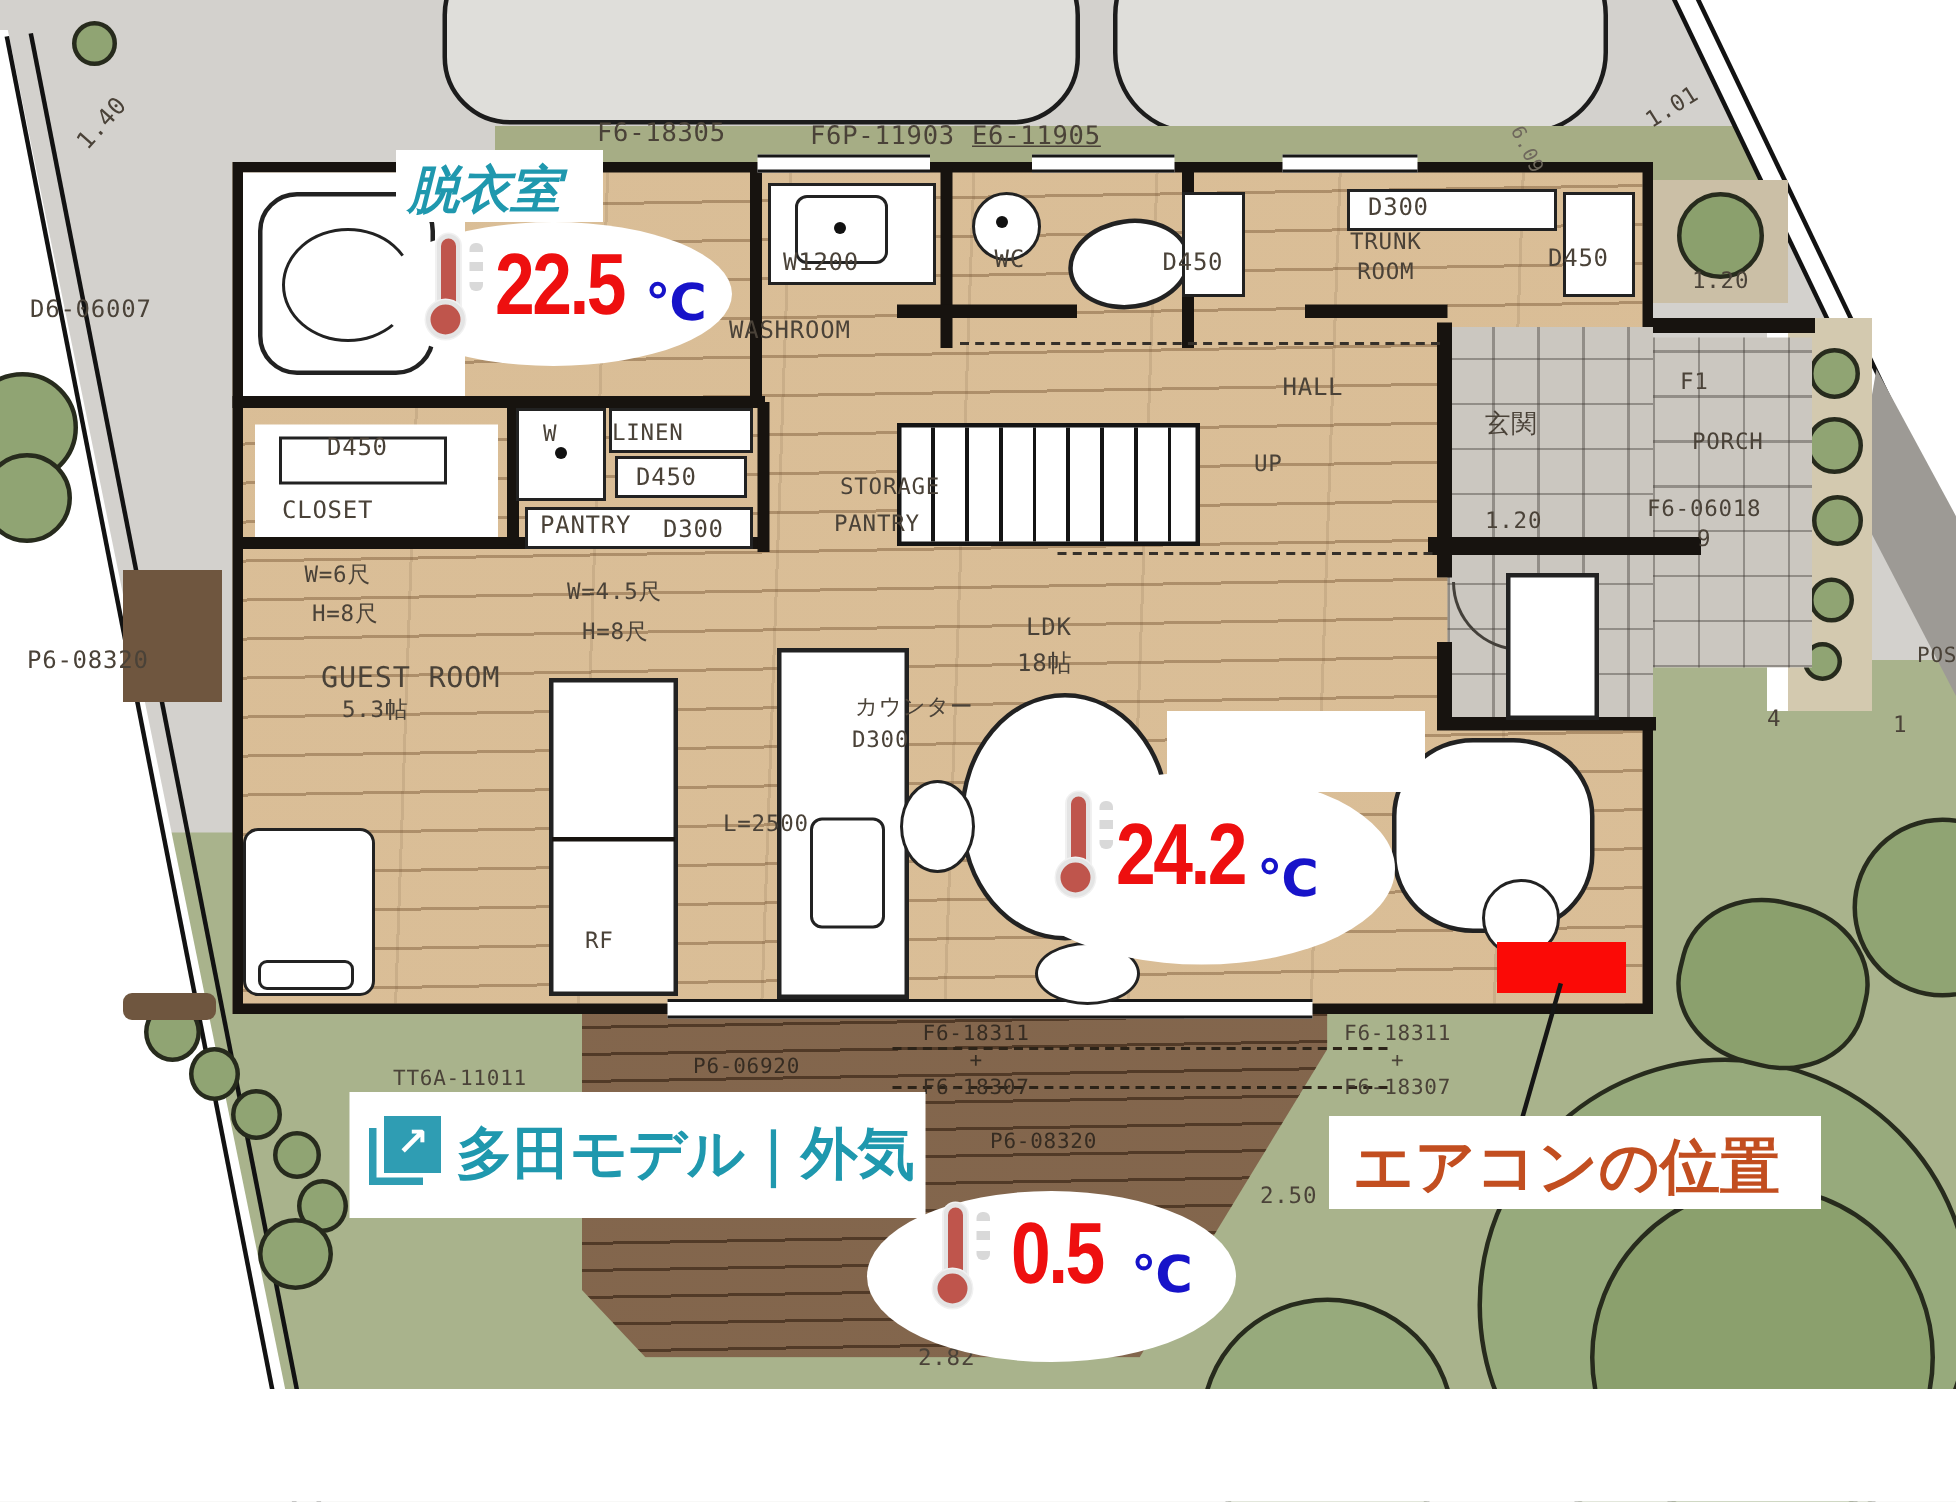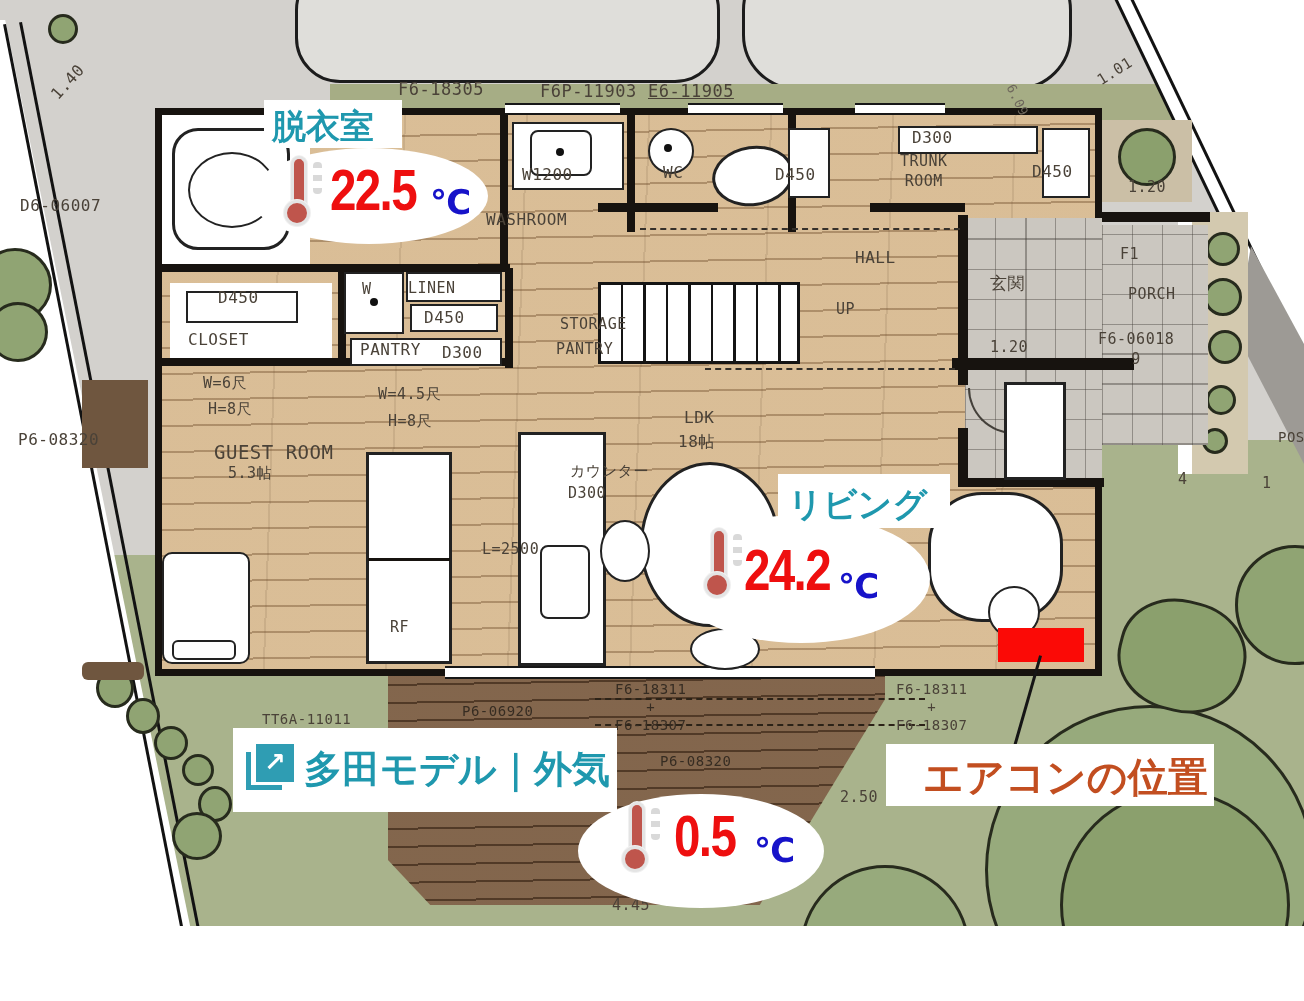--- a/index.html
+++ b/index.html
@@ -74,21 +74,21 @@
   .t-dash { position:absolute; left:31px; top:6px; width:9px; height:32px; border-radius:4px;
             background:repeating-linear-gradient(#d9d9d9 0 6px, transparent 6px 13px); }
   .linkicon { position:absolute; width:52px; height:52px; z-index:60; }
   .li-frame { position:absolute; left:0; top:10px; width:36px; height:38px;
               border-left:5px solid #2f9db3; border-bottom:5px solid #2f9db3; }
   .li-box { position:absolute; left:10px; top:2px; width:38px; height:38px; background:#2f9db3;
             color:#fff; font-size:26px; font-weight:700; text-align:center; line-height:36px; }
   .ac-marker { position:absolute; left:998px; top:628px; width:86px; height:34px; background:#fb0a06; z-index:45; }
   .leader { position:absolute; left:1042px; top:656px; width:96px; height:2.5px; background:#151515;
             transform-origin:0 0; transform:rotate(106deg); z-index:50; }
-  .ac-text { position:absolute; color:#c24e20; font-weight:700; z-index:60; font-family:"DejaVu Sans",sans-serif;margin-left:21px; }
+  .ac-text { position:absolute; color:#c24e20; font-weight:700; z-index:60; font-family:"DejaVu Sans",sans-serif; }
   .floor-title { position:absolute; left:600px; top:942px; width:140px; text-align:center;
                  color:#4f100a; font-weight:700; font-size:42px; z-index:65; }
 </style>
 </head>
 <body>
 
 <div id="stage">
 
   <div class="abs gray-base"></div>
   <div class="abs garden" style="left:90px;top:555px;width:70px;height:385px;"></div>
@@ -259,43 +259,42 @@
   <div class="pl c dk" style="left:615px;top:680px;font-size:14px;">F6-18311
 +
 F6-18307</div>
   <div class="pl dk" style="left:462px;top:702px;font-size:14px;">P6-06920</div>
   <div class="pl" style="left:262px;top:710px;font-size:14px;">TT6A-11011</div>
   <div class="pl dk" style="left:660px;top:752px;font-size:14px;">P6-08320</div>
   <div class="pl c" style="left:896px;top:680px;font-size:14px;">F6-18311
 +
 F6-18307</div>
   <div class="pl" style="left:840px;top:788px;font-size:15px;">2.50</div>
-  <div class="pl" style="left:612px;top:896px;font-size:15px;">4.45</div>
+  <div class="pl" style="left:612px;top:896px;font-size:15px;">2.82</div>
   <div class="pl" style="left:1178px;top:470px;font-size:15px;">4</div>
   <div class="pl" style="left:1262px;top:474px;font-size:15px;">1</div>
   <div class="pl" style="left:1278px;top:428px;font-size:14px;">POST</div>
 
   <div class="ac-marker"></div>
   <div class="leader"></div>
   <div class="banner" style="left:886px;top:744px;width:328px;height:62px;"></div>
   <div class="ac-text" style="left:902px;top:750px;font-size:40px;">エアコンの位置</div>
 
   <div class="banner" style="left:264px;top:100px;width:138px;height:48px;"></div>
-  <div class="abs teal" style="left:272px;top:104px;font-size:34px;z-index:60;">脱衣室</div>
+  <div class="abs teal" style="left:272px;top:104px;font-size:34px;z-index:60;font-style:italic;">脱衣室</div>
   <div class="blob" style="left:250px;top:148px;width:238px;height:96px;"></div>
   <div class="thermo" style="left:282px;top:156px;">
     <div class="t-dash"></div>
       <div class="t-stem"></div>
       <div class="t-bulb"></div>
   </div>
   <div class="tval" style="left:330px;top:156px;font-size:58px;">22.5</div>
   <div class="tunit" style="left:430px;top:182px;font-size:34px;">℃</div>
 
   <div class="banner" style="left:778px;top:474px;width:172px;height:54px;"></div>
-  <div class="abs teal" style="left:788px;top:482px;font-size:34px;z-index:60;">リビング</div>
   <div class="blob" style="left:672px;top:515px;width:258px;height:128px;"></div>
   <div class="thermo" style="left:702px;top:528px;">
     <div class="t-dash"></div>
       <div class="t-stem"></div>
       <div class="t-bulb"></div>
   </div>
   <div class="tval" style="left:744px;top:536px;font-size:58px;">24.2</div>
   <div class="tunit" style="left:838px;top:566px;font-size:34px;">℃</div>
 
   <div class="banner" style="left:233px;top:728px;width:384px;height:84px;"></div>

